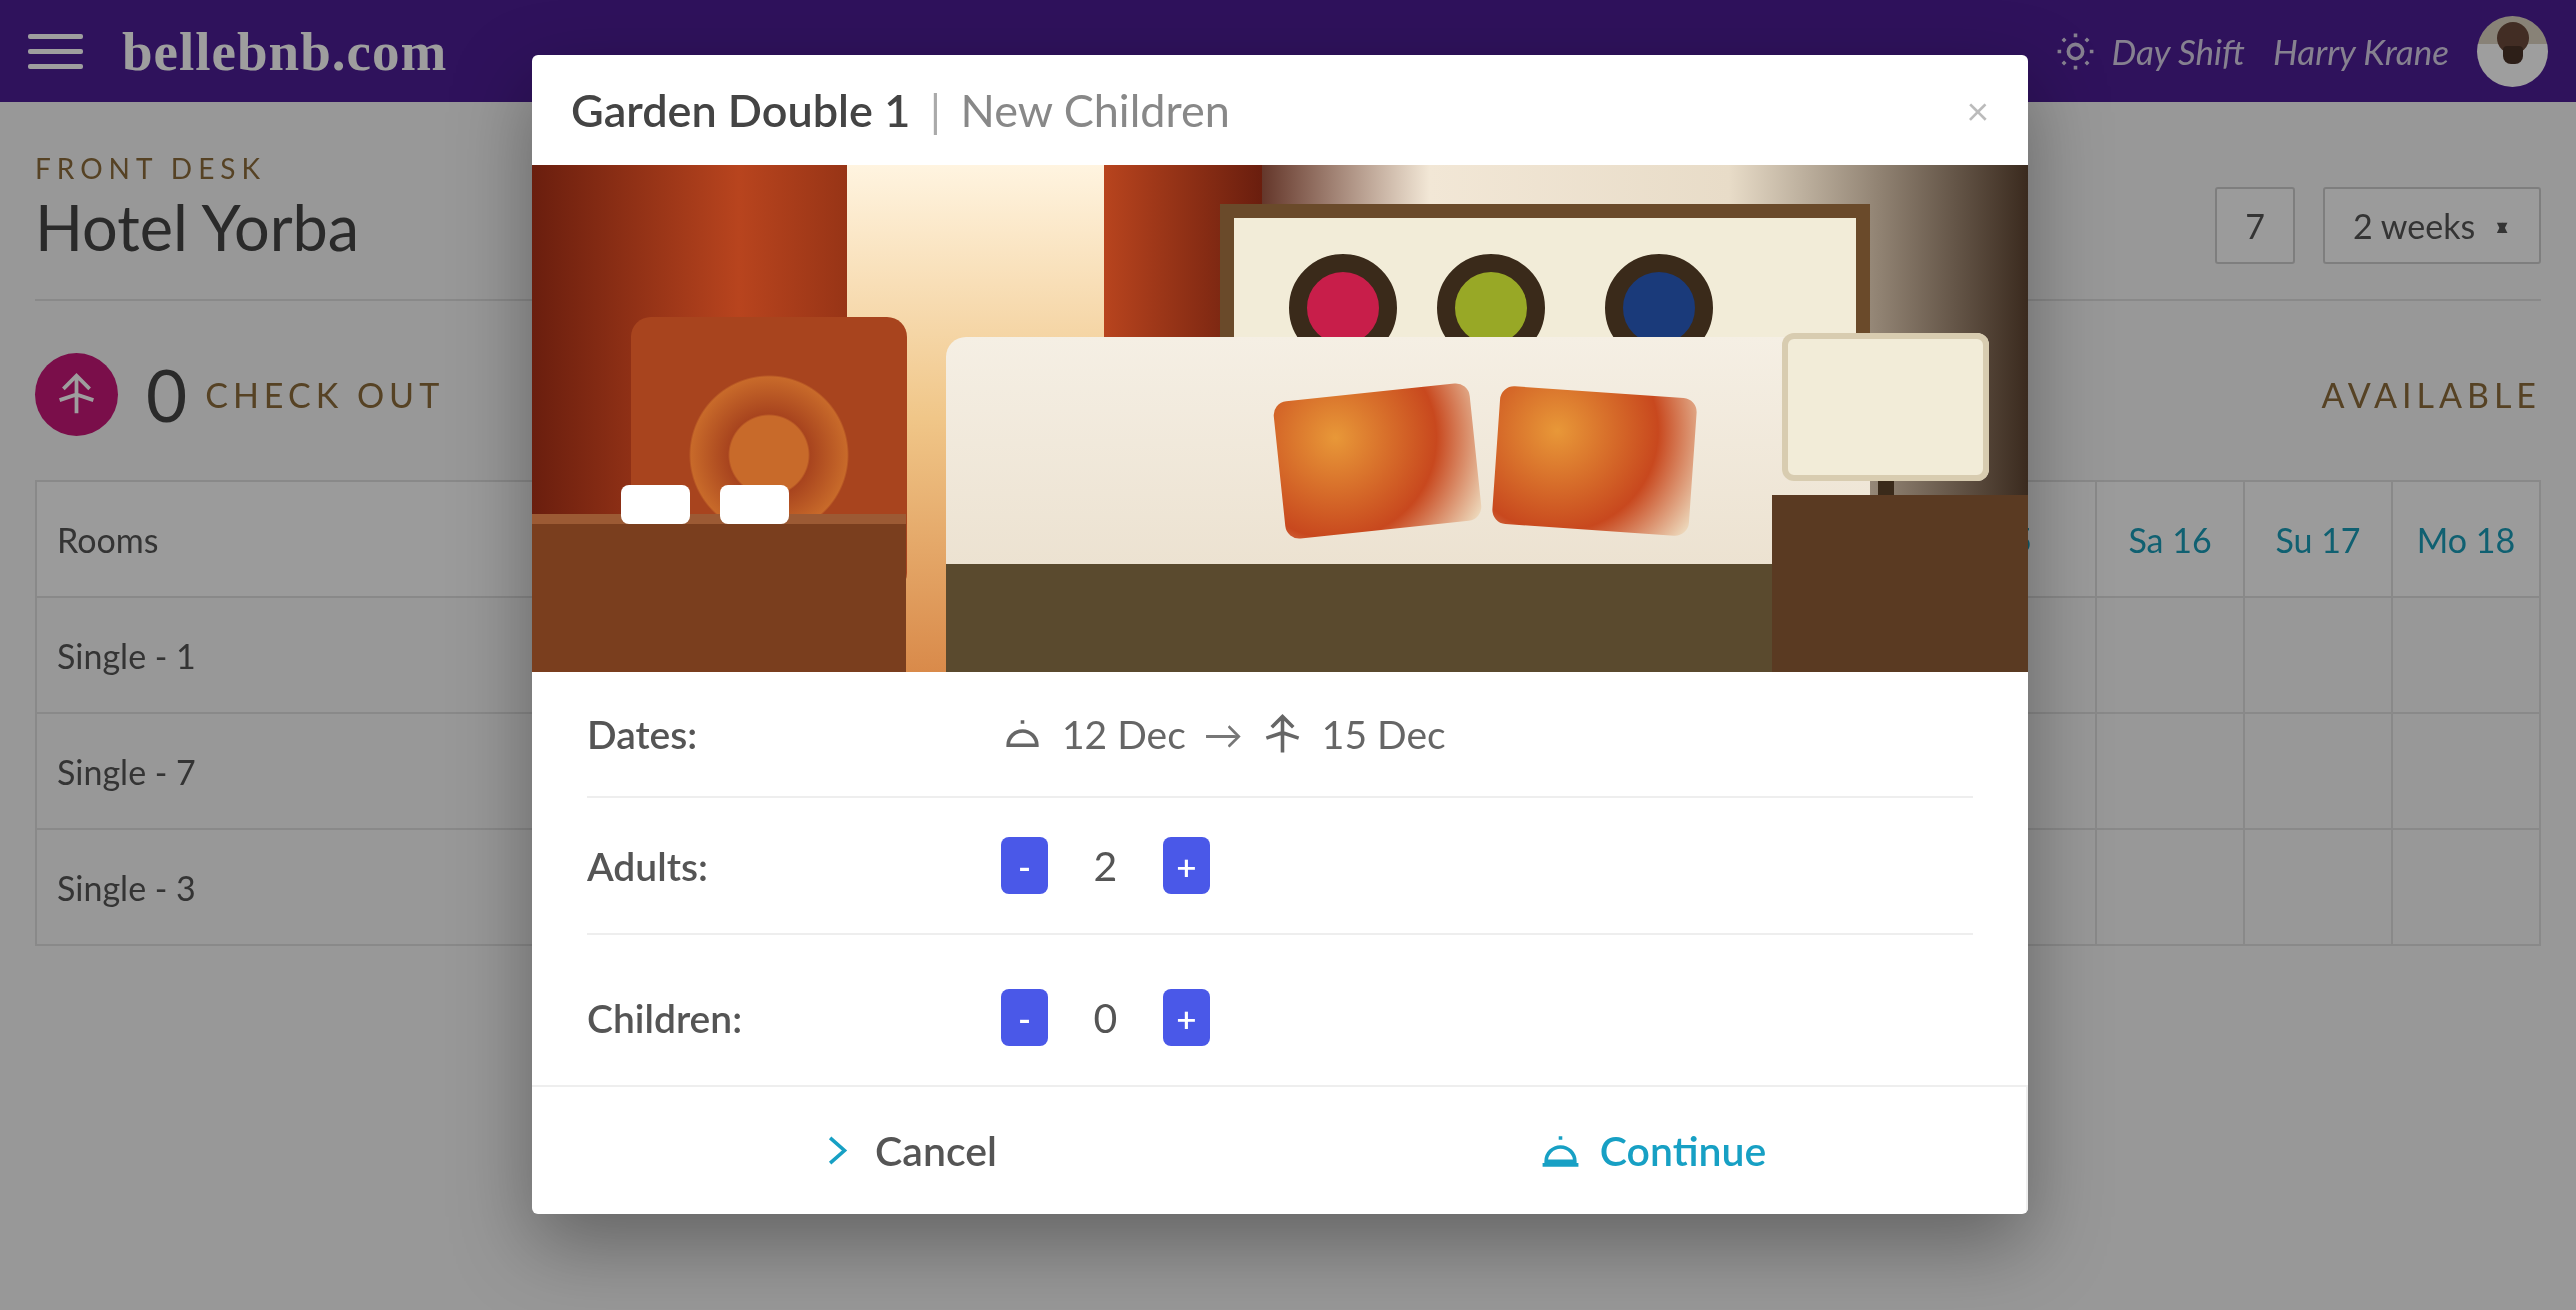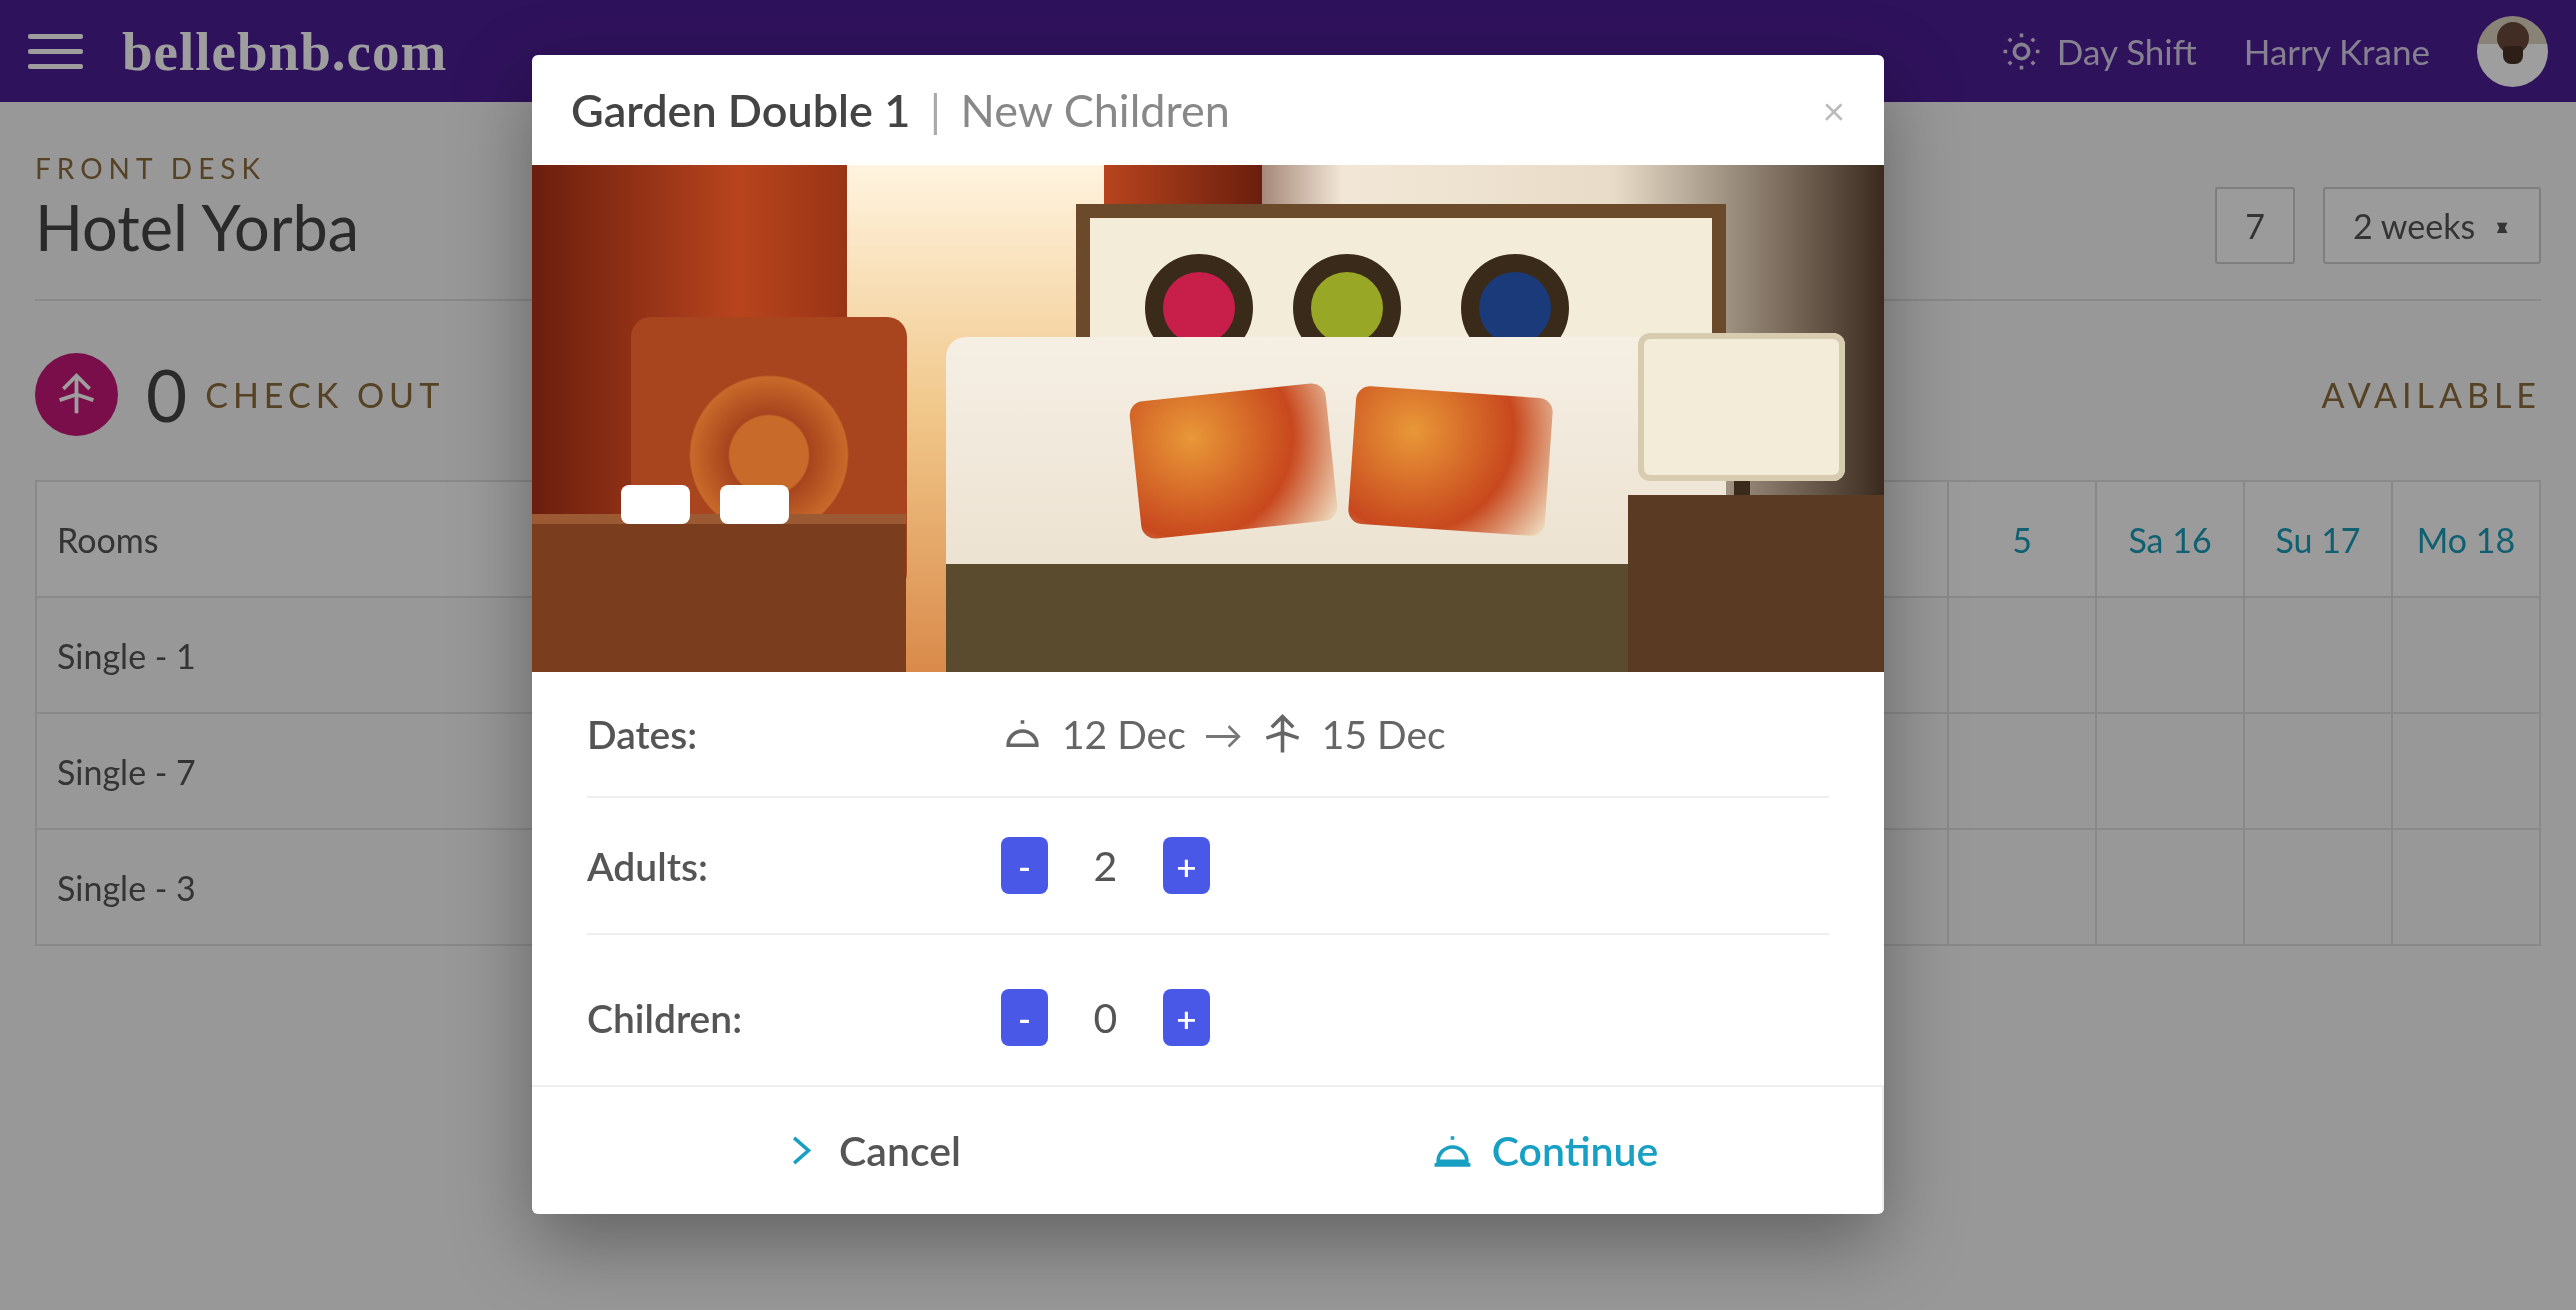--- a/index.html
+++ b/index.html
@@ -34,23 +34,24 @@
   .brand {
     font-family: "Brush Script MT", cursive;
     font-size: 55px;
     font-weight: 600;
     letter-spacing: 1px;
   }
   .topbar-right {
     margin-left: auto;
     display: flex;
     align-items: center;
-    gap: 47px;
+    gap: 28px;
     font-size: 35px;
     color: #d9d0e8;
+    font-style: italic;
   }
   .shift { display: flex; align-items: center; gap: 14px; }
   .avatar {
     width: 71px; height: 71px; border-radius: 50%;
     background: linear-gradient(#dcd2c0 40%, #fff 40%);
     position: relative; overflow: hidden;
   }
   .avatar::before {
     content:""; position:absolute; left:50%; top:6px; transform:translateX(-50%);
     width:32px; height:32px; background:#6b4a3a; border-radius:50%;
@@ -104,21 +105,21 @@
   .cal th { background:#fafafa; color:#555; }
   .cal th.day { text-align:center; color:#1a9cb7; width: 148px; }
   .cal td.room { color:#555; }
   
   .overlay {
     position:absolute; inset:0; background:rgba(0,0,0,0.38);
   }
   
   .modal {
     position:absolute;
-    width: 1352px;
+    width: 1496px;
     left: 532px;
     top: 55px;
     background:#fff;
     border-radius: 6px;
     box-shadow: 0 30px 79px rgba(0,0,0,0.35);
     overflow:hidden;
   }
   .modal-head {
     display:flex; align-items:center; padding: 28px 39px;
     font-size: 45px;

